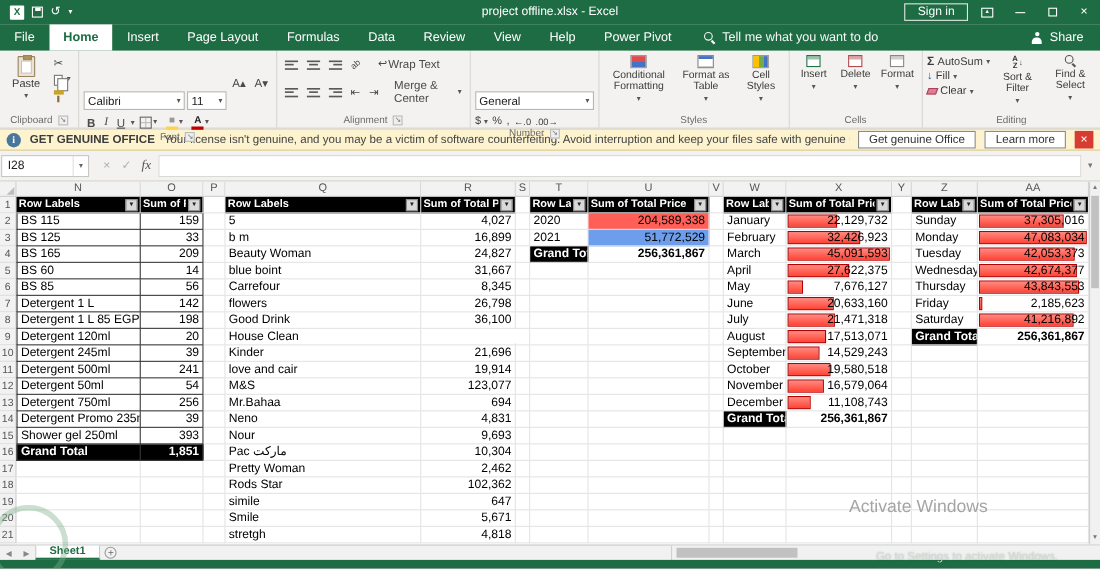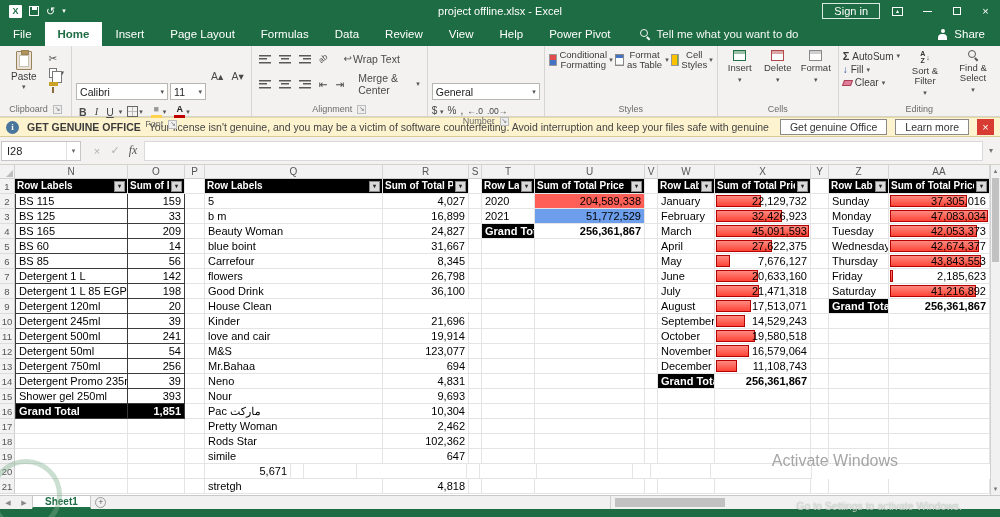--- a/index.html
+++ b/index.html
@@ -75,21 +75,21 @@
   .clr{display:inline-flex;flex-direction:column;align-items:center;line-height:9px;}
   .clr .g{font-size:9px;} .clr .bar{width:11px;height:3px;margin-top:1px;}
   .ic-lines{width:12px;height:9px;display:inline-block;
     background:linear-gradient(#595959,#595959) 0 0/12px 1.5px no-repeat,
                linear-gradient(#595959,#595959) 0 3.5px/8px 1.5px no-repeat,
                linear-gradient(#595959,#595959) 0 7px/12px 1.5px no-repeat;}
   .ic-lines.c{background-position:0 0,2px 3.5px,0 7px;}
   .ic-lines.r{background-position:0 0,4px 3.5px,0 7px;}
   .ic-wrap{font-size:10px;}
   .num-ics{display:flex;align-items:center;gap:4px;font-size:10px;color:#444;}
-  .stylebtn{display:flex;align-items:center;width:64px;text-align:center;
+  .stylebtn{display:flex;flex-direction:column;align-items:center;width:64px;text-align:center;
             font-size:9.5px;line-height:10px;gap:2px;padding-top:2px;}
   .ic-cf{width:15px;height:12px;border:1px solid #999;
     background:linear-gradient(180deg,#e14b4b 0 50%,#4472c4 50%);}
   .ic-fat{width:15px;height:12px;border:1px solid #888;background:linear-gradient(#4472c4 0 3px,#fff 3px);
     box-shadow:inset 0 -1px #ccc;}
   .ic-cs{width:15px;height:12px;border:1px solid #999;
     background:linear-gradient(90deg,#ffc000 0 5px,#70ad47 5px 10px,#4472c4 10px);}
   .cellbtn{display:flex;flex-direction:column;align-items:center;width:36px;text-align:center;
            font-size:9.5px;line-height:10px;gap:2px;padding-top:2px;}
   .ic-ins{width:13px;height:11px;border:1px solid #217346;background:#fff;box-shadow:inset 0 3px #9bc2a9;}
@@ -1111,20 +1111,23 @@
         <div class="cell" style="width: 96px;"></div>
         <div class="cell" style="width: 18px;"></div>
         <div class="cell" style="width: 60px;"></div>
         <div class="cell" style="width: 101px;"></div>
       </div>
       <div class="srow">
         <div class="rhdr">20</div>
         <div class="cell" style="width: 113px;"></div>
         <div class="cell" style="width: 57px;"></div>
         <div class="cell" style="width: 20px;"></div>
+        <div class="cell lab" style="width: 178px;">
+          <span class="ctxt">Smile</span>
+        </div>
         <div class="cell val" style="width: 86px;">
           <span class="ctxt">5,671</span>
         </div>
         <div class="cell" style="width: 13px;"></div>
         <div class="cell" style="width: 53px;"></div>
         <div class="cell" style="width: 110px;"></div>
         <div class="cell" style="width: 13px;"></div>
         <div class="cell" style="width: 57px;"></div>
         <div class="cell" style="width: 96px;"></div>
         <div class="cell" style="width: 18px;"></div>

